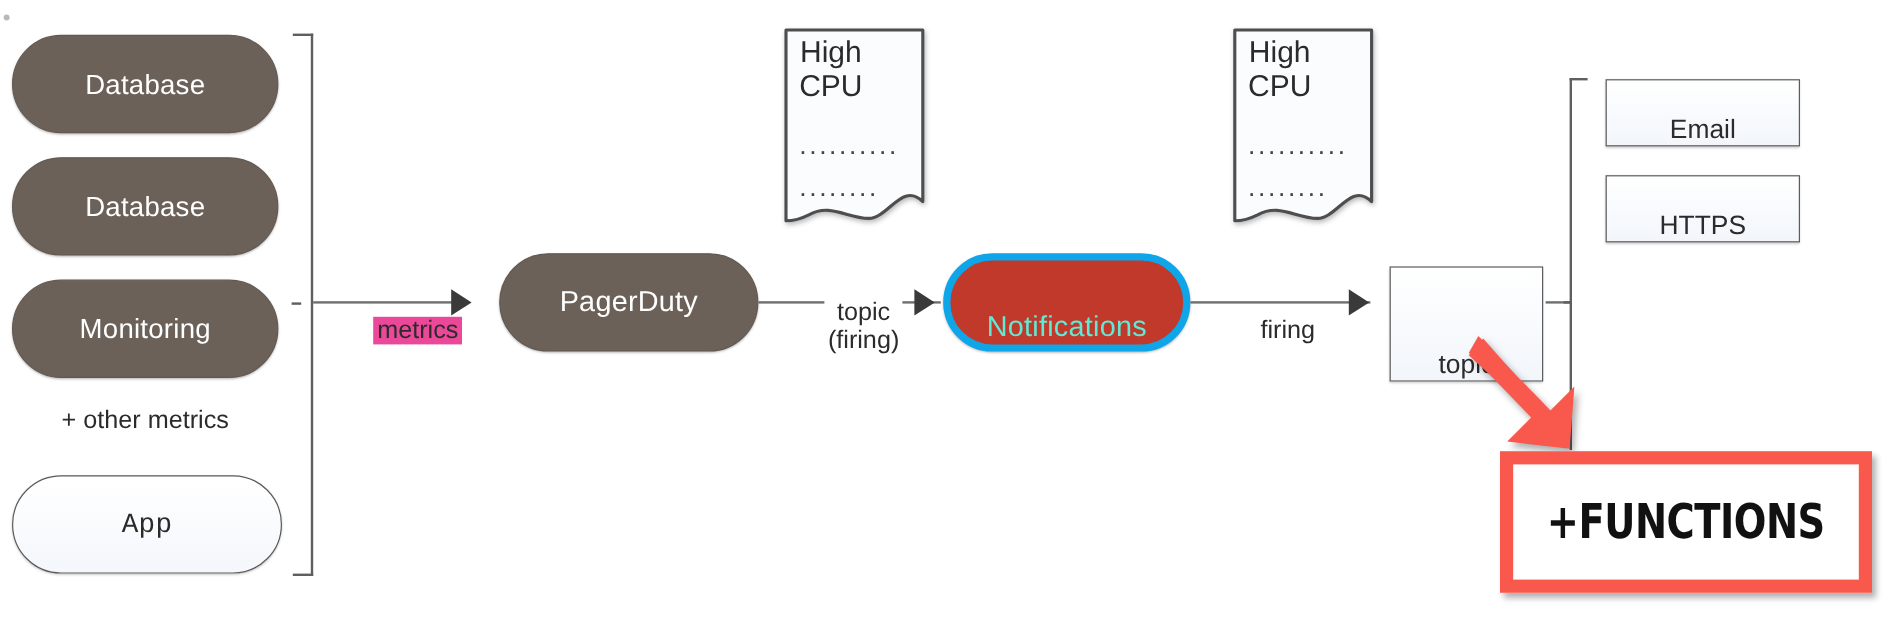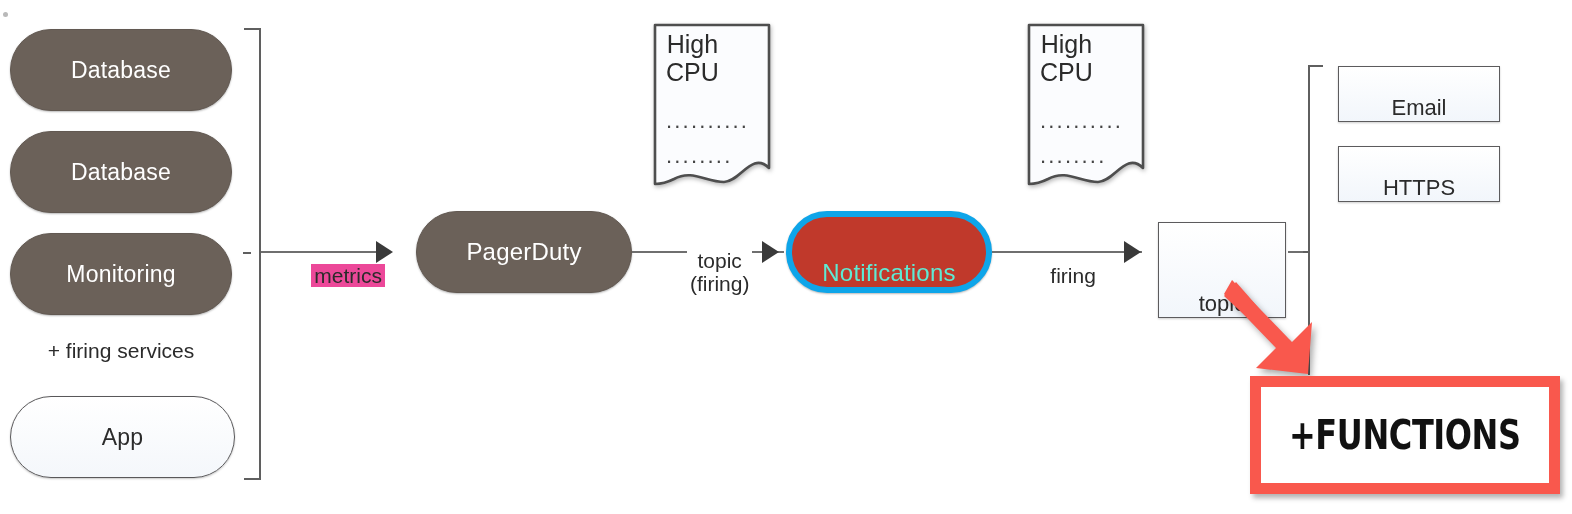--- a/index.html
+++ b/index.html
@@ -20,20 +20,21 @@
     border-radius:999px;
     color:#ffffff;font-size:23px;letter-spacing:.2px;
     box-shadow:0 1px 2px rgba(0,0,0,.28);
   }
   .pill.dark{background:#6b6159;border:1px solid #625952;}
   .pill.red{background:#c0392b;border:6px solid #0ea5e9;color:#5eead4;align-items:flex-end;}
   .pill.light{
     background:linear-gradient(180deg,#ffffff 0%,#f4f7fb 100%);
     border:1.6px solid #59585a;color:#2b2b2b;
     box-shadow:0 1px 2px rgba(0,0,0,.22);
+    font-family:Liberation Mono, monospace;
   }
 
   
   .rectnode{
     position:absolute;box-sizing:border-box;
     display:flex;align-items:flex-end;justify-content:center;
     background:linear-gradient(180deg,#ffffff 0%,#f2f6fb 100%);
     border:1.8px solid #5c5b5d;
     color:#2b2b2b;font-size:22px;
     box-shadow:0 1px 2px rgba(0,0,0,.2);
@@ -104,21 +105,21 @@
   </div>
 
   <div class="pill dark" style="left:10px;top:131px;width:222px;height:82px;">
     <span>Database</span>
   </div>
 
   <div class="pill dark" style="left:10px;top:233px;width:222px;height:82px;">
     <span>Monitoring</span>
   </div>
 
-  <div class="caption" style="left:10px;top:339px;width:222px;text-align:center;">+ firing services</div>
+  <div class="caption" style="left:10px;top:339px;width:222px;text-align:center;">+ other metrics</div>
 
   <div class="pill light" style="left:10px;top:396px;width:225px;height:82px;">
     <span>App</span>
   </div>
 
   <div class="bracket" style="left:243px;top:28px;width:18px;height:452px;">
     <div class="stem" style="right:0;"></div>
     <div class="cap" style="top:0;right:0;width:17px;"></div>
     <div class="cap" style="bottom:0;right:0;width:17px;"></div>
     <div class="nub" style="top:224px;left:0;width:8px;"></div>

